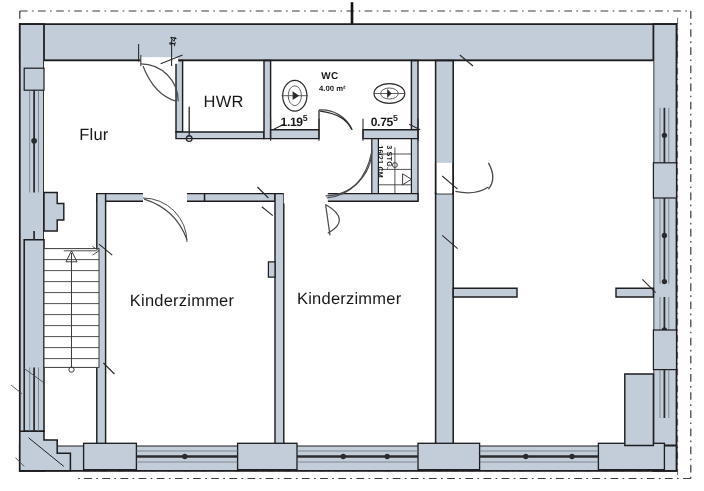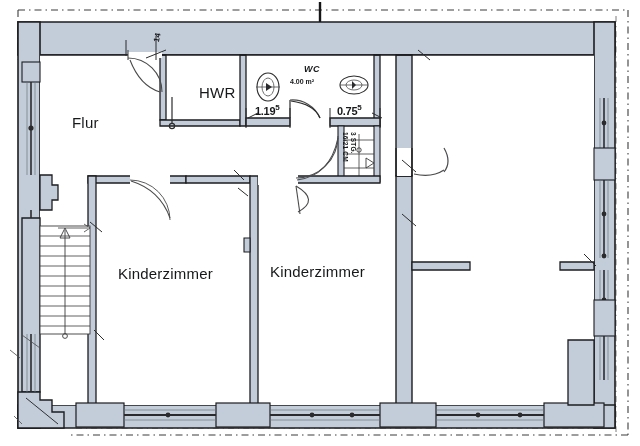--- a/index.html
+++ b/index.html
@@ -343,23 +343,23 @@
     <g stroke="#4a4a4c" stroke-width="0.8" fill="none">
       <path d="M22,335 L40,348"></path>
       <path d="M10,350 L20,358"></path>
       <path d="M14,416 L22,424"></path>
     </g>
 
   </svg>
 
   <div class="lbl room-label" style="left:72px;top:114px;text-align:right;">Flur</div>
 
-  <div class="lbl room-label" style="left:199px;top:84px;text-align:right;">HWR</div>
-
-  <div class="lbl wc-label" style="left:304px;top:64px;font-style:italic;">WC</div>
+  <div class="lbl room-label" style="left:185px;top:84px;text-align:right;">HWR</div>
+
+  <div class="lbl wc-label" style="left:292px;top:64px;">WC</div>
 
   <div class="lbl area-label" style="left:290px;top:78px;">4.00 m²</div>
 
   <div class="lbl room-label" style="left:118px;top:265px;">Kinderzimmer</div>
 
   <div class="lbl room-label" style="left:270px;top:263px;">Kinderzimmer</div>
 
 
   <div class="lbl dim-label" style="left:255px;top:103px;">
     <span>1.19</span><sup>5</sup>

